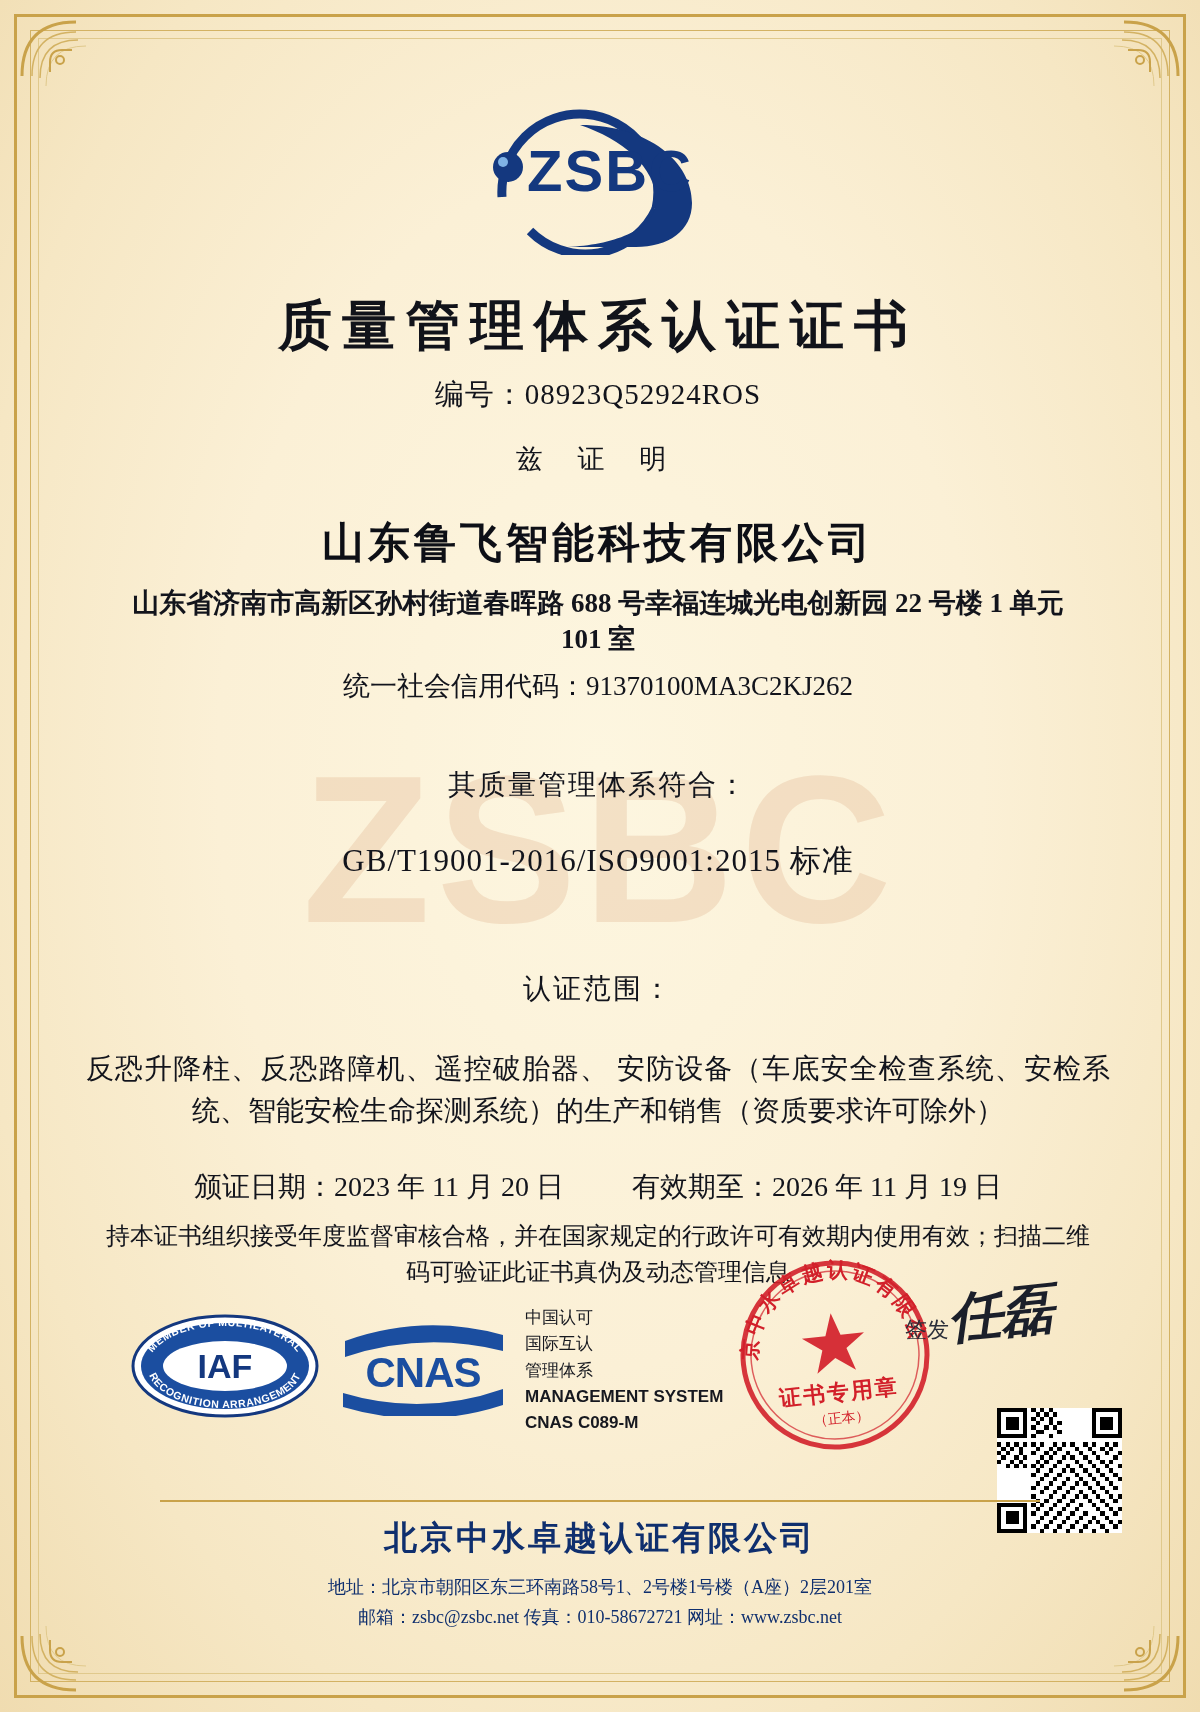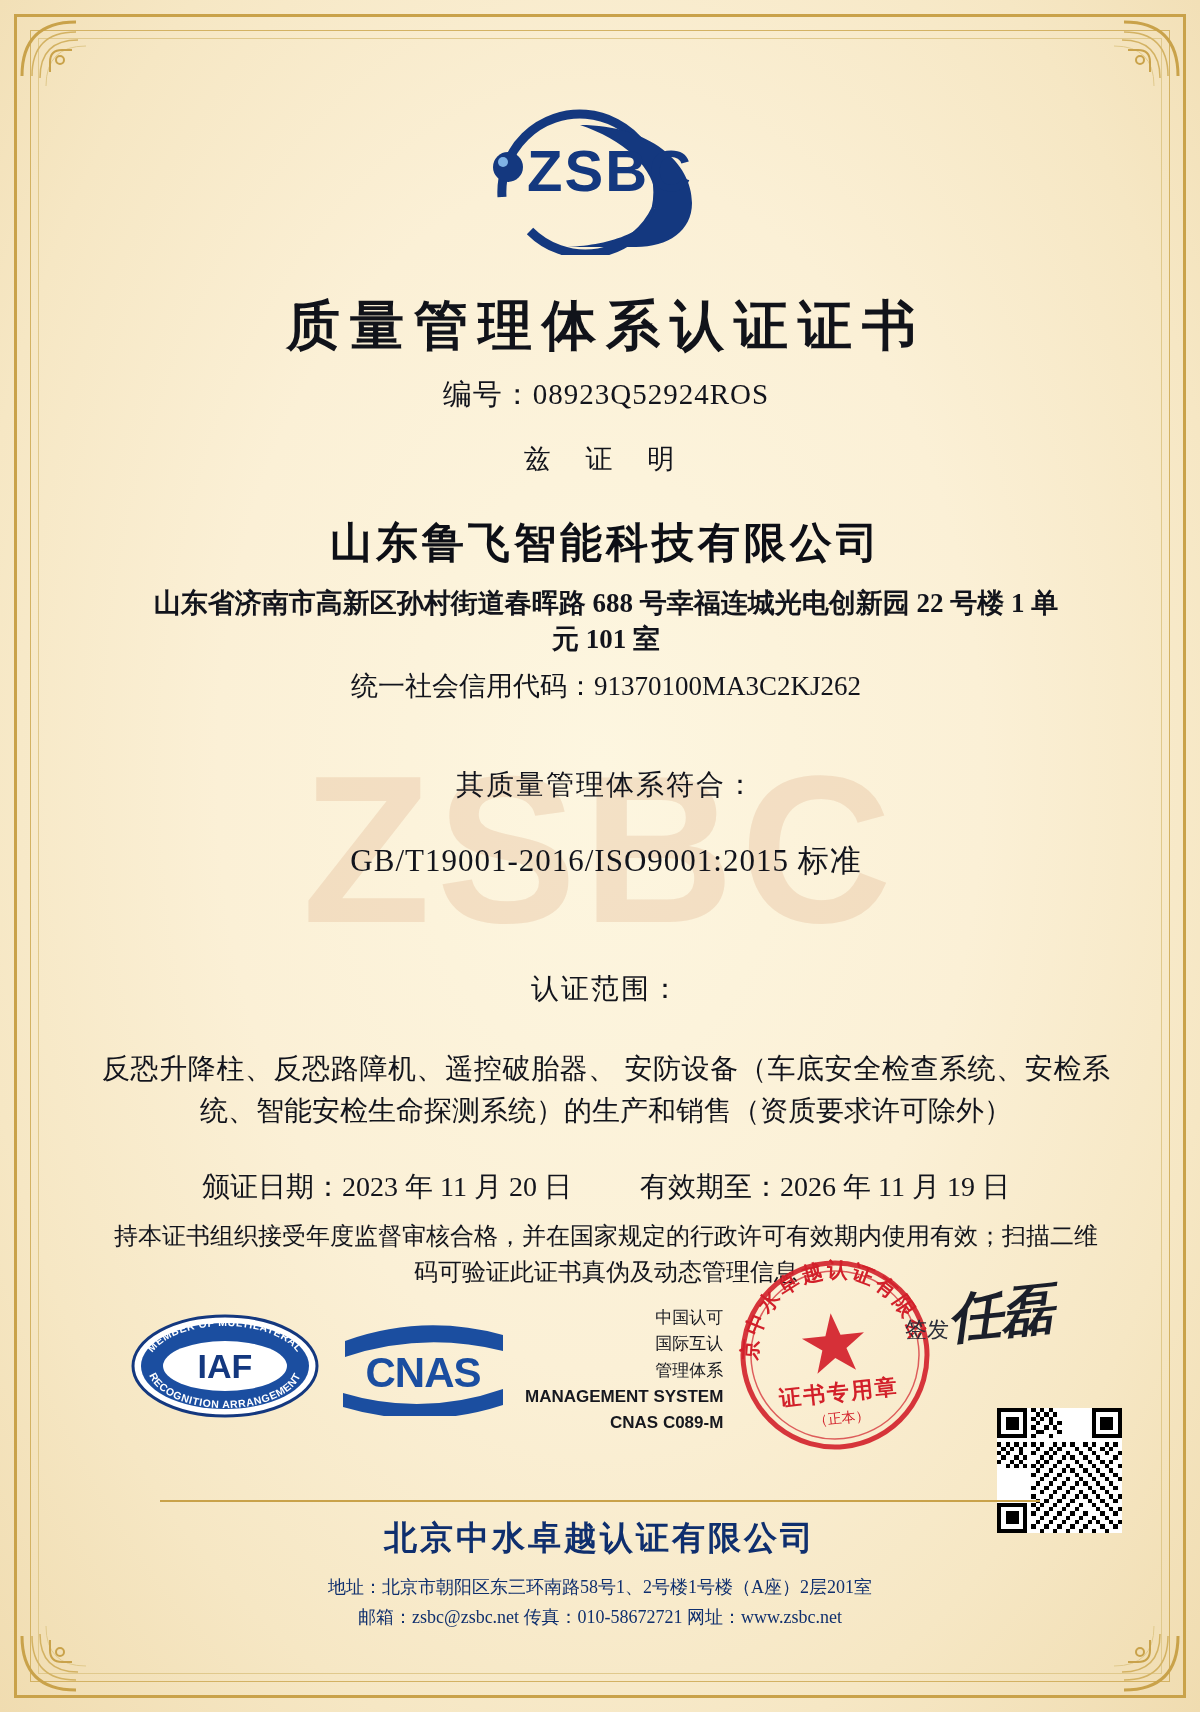--- a/index.html
+++ b/index.html
@@ -71,21 +71,21 @@
     position: absolute;
     left: 0; right: 0;
     top: 105px;
     display: flex;
     justify-content: center;
   }
 
   
   .content {
     position: absolute;
-    left: 82px;
+    left: 66px;
     right: 70px;
     top: 290px;
     text-align: center;
   }
   .cert-title {
     font-family: "Liberation Sans", sans-serif;
     font-weight: bold;
     font-size: 54px;
     letter-spacing: 10px;
     color: #11131a;
@@ -180,21 +180,21 @@
   .cnas {
     position: absolute;
     left: 255px;
     top: 16px;
     text-decoration: underline;
   }
   .cnas-text {
     position: absolute;
     left: 445px;
     top: 0px;
-    text-align: right;
+    text-align: left;
     font-family: "Liberation Sans", sans-serif;
     font-size: 17px;
     line-height: 1.55;
     color: #16181f;
     font-weight: bold;
   }
   .cnas-text .cn { font-family: "Liberation Sans", sans-serif; font-weight: normal; }
 
   
   .seal {

